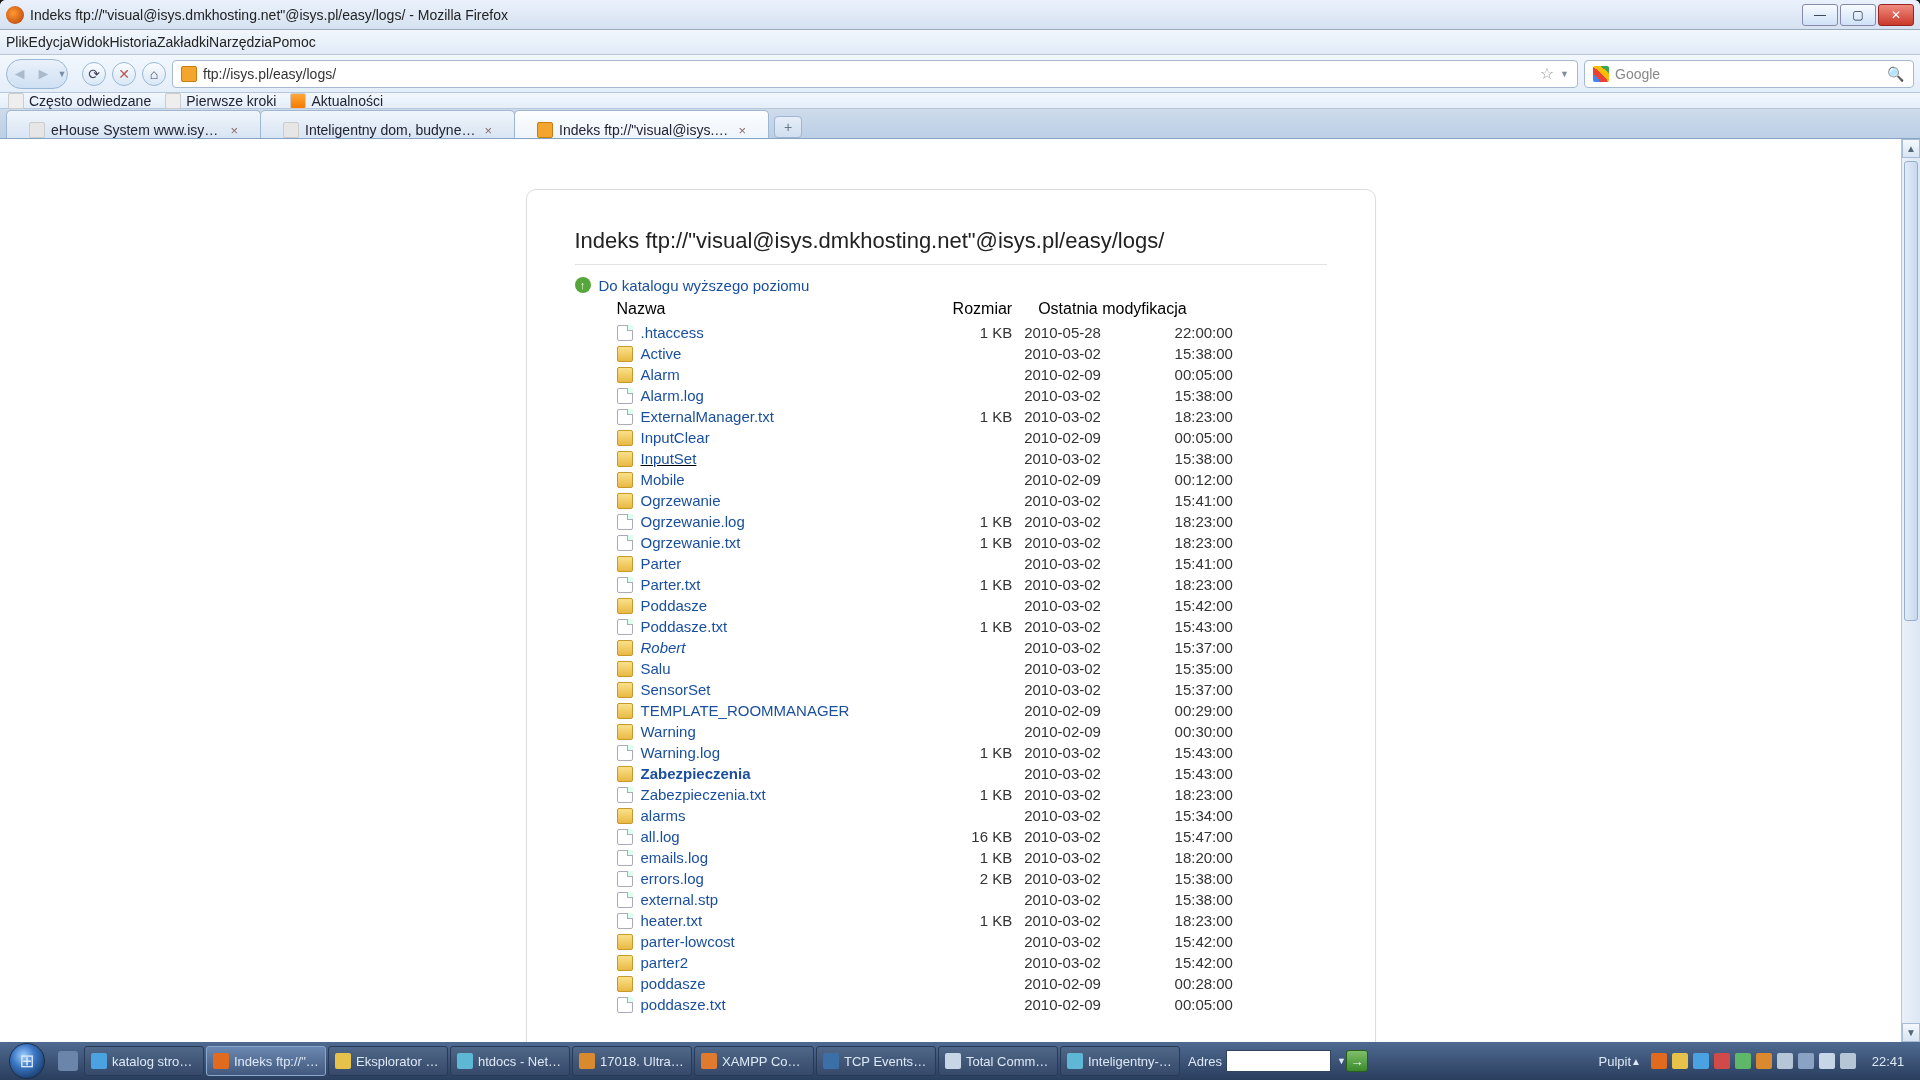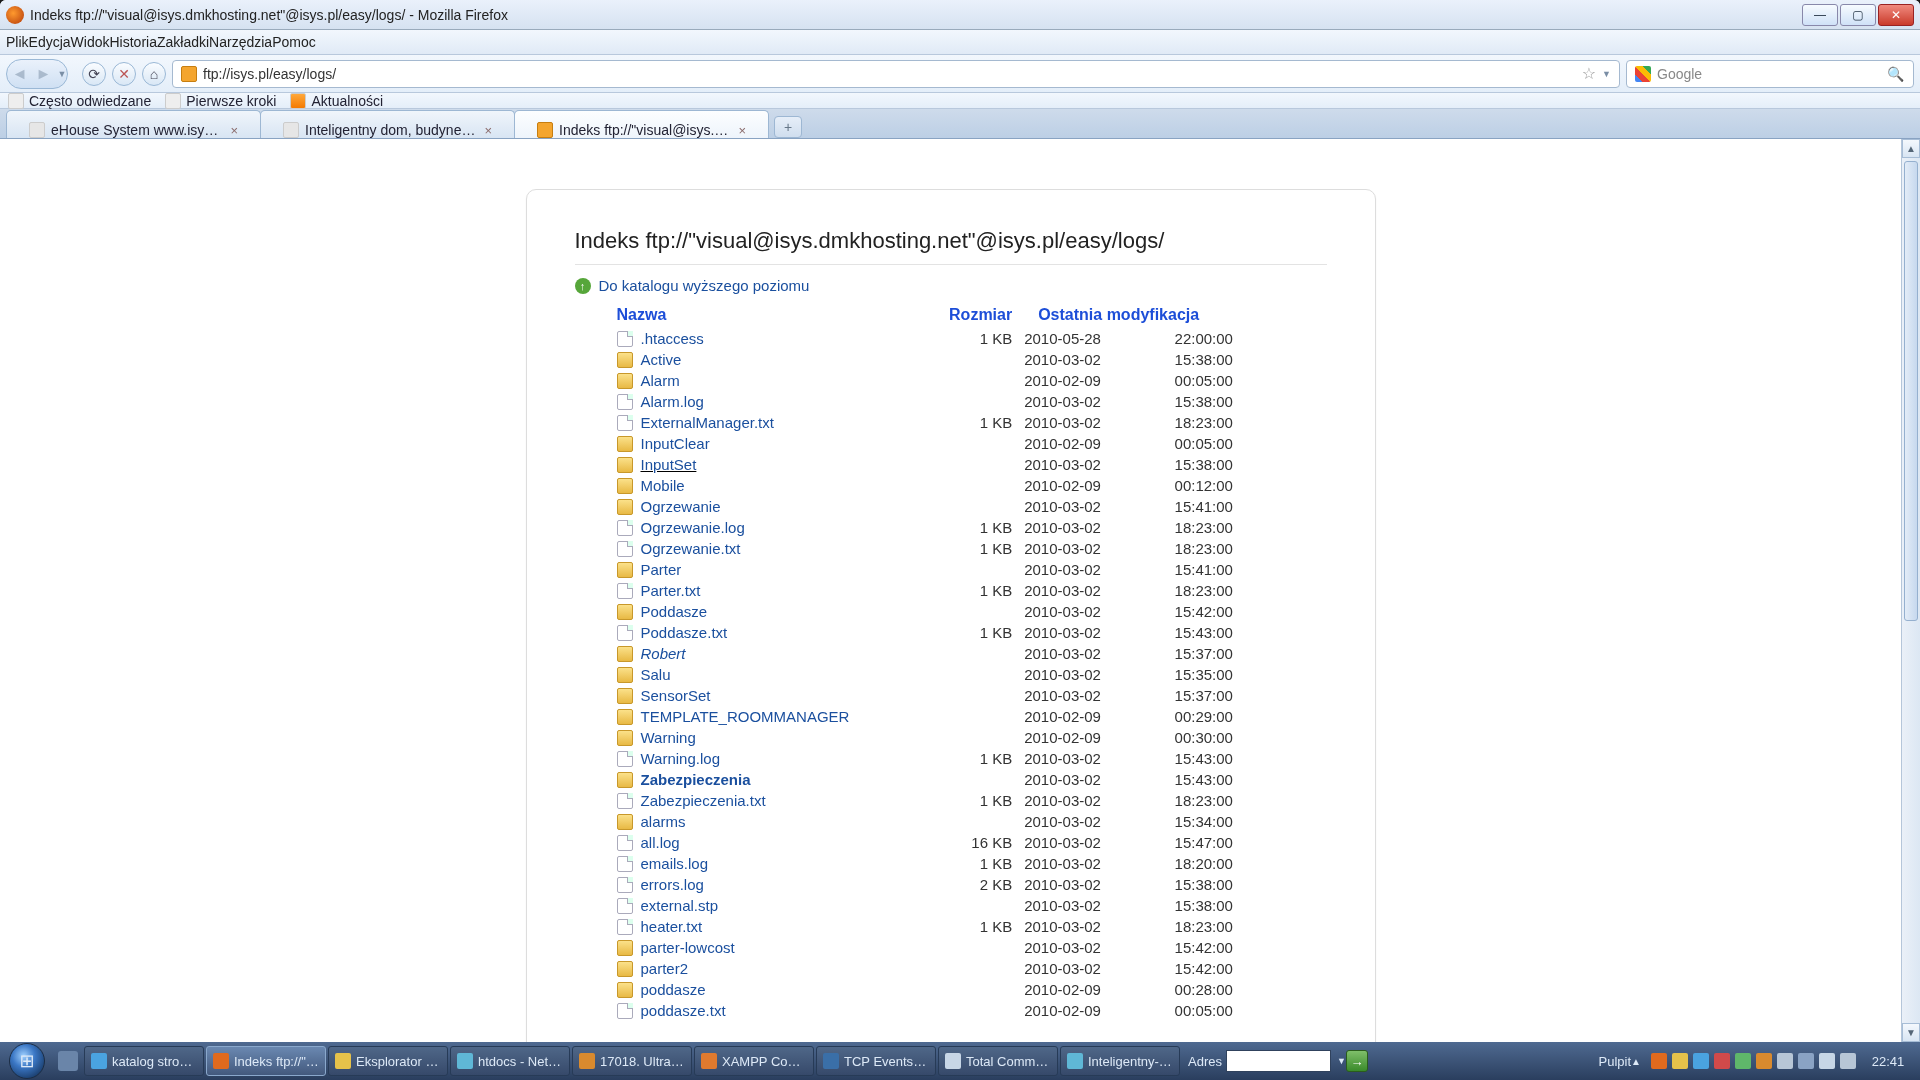--- a/index.html
+++ b/index.html
@@ -15,45 +15,45 @@
 .menubar span{cursor:default}
 .toolbar{height:38px;background:linear-gradient(#f2f7fd,#e4eef9);display:flex;align-items:center;padding:0 6px;border-bottom:1px solid #b8c8dc;gap:6px}
 .nav-cluster{width:62px;height:30px;background:linear-gradient(#eaf1fb,#cfe0f3);border:1px solid #9ab8d6;border-radius:15px;display:flex;align-items:center;justify-content:center;color:#7a8ea5;margin-right:8px}
 .nav-cluster .arrow{font-size:16px;opacity:.5;padding:0 4px}
 .dd{font-size:9px;color:#7a8ea5;margin-left:2px}
 .rnd-btn{width:24px;height:24px;border-radius:50%;border:1px solid #9ab8d6;background:linear-gradient(#fafcff,#d9e7f5);display:flex;align-items:center;justify-content:center;font-size:14px;color:#445}
 .urlbar{flex:1;height:28px;border:1px solid #a5b9d0;border-radius:4px;background:#fff;display:flex;align-items:center;padding:0 8px;font-size:14px;color:#333}
 .urlbar .fav{width:16px;height:16px;margin-right:6px;background:#f4a52e;border:1px solid #c77e10;border-radius:2px}
 .urlbar .url-text{flex:1}
 .urlbar .star{color:#999;font-size:16px;padding:0 4px}
-.searchbar{width:288px;height:28px;border:1px solid #a5b9d0;border-radius:4px;background:#fff;display:flex;align-items:center;padding:0 8px;font-size:14px;color:#888}
+.searchbar{width:330px;height:28px;border:1px solid #a5b9d0;border-radius:4px;background:#fff;display:flex;align-items:center;padding:0 8px;font-size:14px;color:#888}
 .searchbar .gicon{width:16px;height:16px;margin-right:6px;background:linear-gradient(45deg,#4285f4 25%,#ea4335 25% 50%,#fbbc05 50% 75%,#34a853 75%);border-radius:2px}
 .searchbar .mag{margin-left:auto;color:#777}
 .bookmarks-bar{height:16px;background:linear-gradient(#f2f7fd,#e4eef9);display:flex;align-items:center;padding:0 8px;font-size:14px;color:#223;gap:14px;border-bottom:1px solid #b8c8dc}
 .bm-item{display:flex;align-items:center;gap:5px}
 .bm-icon{width:16px;height:16px;background:#eee;border:1px solid #ccc;border-radius:2px}
 .bm-icon.rss{background:linear-gradient(#ffa83a,#f47a00)}
 .tabstrip{height:30px;background:linear-gradient(#cedbeb,#bccfe5);display:flex;align-items:end;padding:0 6px;border-bottom:1px solid #89a3c2}
 .tab{height:28px;min-width:235px;max-width:255px;background:linear-gradient(#f0f5fb,#d8e5f3);border:1px solid #9db7d3;border-bottom:none;border-radius:5px 5px 0 0;display:flex;align-items:flex-end;padding:0 22px;font-size:14px;color:#223;margin-right:-1px}
 .tab.active{background:linear-gradient(#fcfeff,#eef4fb);position:relative;z-index:1}
 .tab .tab-icon{width:16px;height:16px;margin-right:6px;background:#e6e6e6;border:1px solid #ccc;border-radius:2px;flex-shrink:0}
 .tab .tab-icon.orange{background:#f4a52e;border-color:#c77e10}
 .tab .tab-label{flex:1;white-space:nowrap;overflow:hidden;text-overflow:ellipsis}
 .tab .tab-close{color:#8a6b6b;font-size:13px;margin-left:6px}
 .new-tab{width:28px;height:22px;background:linear-gradient(#e6eef8,#d0deee);border:1px solid #9db7d3;border-radius:4px;display:flex;align-items:center;justify-content:center;color:#678;font-size:14px;margin-left:6px}
 .page-scroll-wrap{flex:1;background:#fff;display:flex;position:relative;overflow:hidden}
 .page-viewport{flex:1;overflow:hidden;background:#fff}
 .page-content{padding:50px 0 120px 0;display:flex;justify-content:center}
 .card{width:850px;background:#fff;border:1px solid #ddd;border-radius:10px;padding:38px 48px 48px 48px;box-shadow:0 1px 2px rgba(0,0,0,0.05)}
 .card h1{font-size:22px;font-weight:normal;color:#222;border-bottom:1px solid #e3e3e3;padding-bottom:10px;margin-bottom:12px}
-.up-link{display:flex;align-items:flex-end;gap:8px;font-size:15px;color:#1a4f9e;margin-bottom:8px}
+.up-link{display:flex;align-items:flex-start;gap:8px;font-size:15px;color:#1a4f9e;margin-bottom:2px}
 .up-link .up-icon{width:16px;height:16px;background:#56a63a;border-radius:50%;display:flex;align-items:center;justify-content:center;color:#fff;font-size:11px;font-weight:bold}
 .up-link .up-icon::before{content:"↑"}
 table.listing{width:100%;border-collapse:collapse;font-size:15px}
-table.listing th{text-align:left;font-size:16px;color:#1d4ed8;padding:4px 6px;font-weight:bold}
+table.listing th{text-align:left;font-size:16px;color:#000000;padding:4px 6px;font-weight:normal}
 table.listing th.r,table.listing td.r{text-align:right}
 table.listing td{padding:2px 6px;vertical-align:middle;white-space:nowrap}
 .fname{display:flex;align-items:center;gap:8px}
 .fname a{color:#1a4f9e;text-decoration:none}
 .ico{width:16px;height:16px;display:inline-block;flex-shrink:0}
 .ico.folder{background:linear-gradient(#fbe18a,#e8b944);border:1px solid #c8982a;border-radius:2px}
 .ico.file{background:#fff;border:1px solid #aab;border-radius:2px;position:relative}
 .ico.file::after{content:"";position:absolute;top:-1px;right:-1px;width:5px;height:5px;background:#dfe;border-left:1px solid #aab;border-bottom:1px solid #aab}
 td.size{color:#333}
 td.date{color:#333;padding-left:20px}

